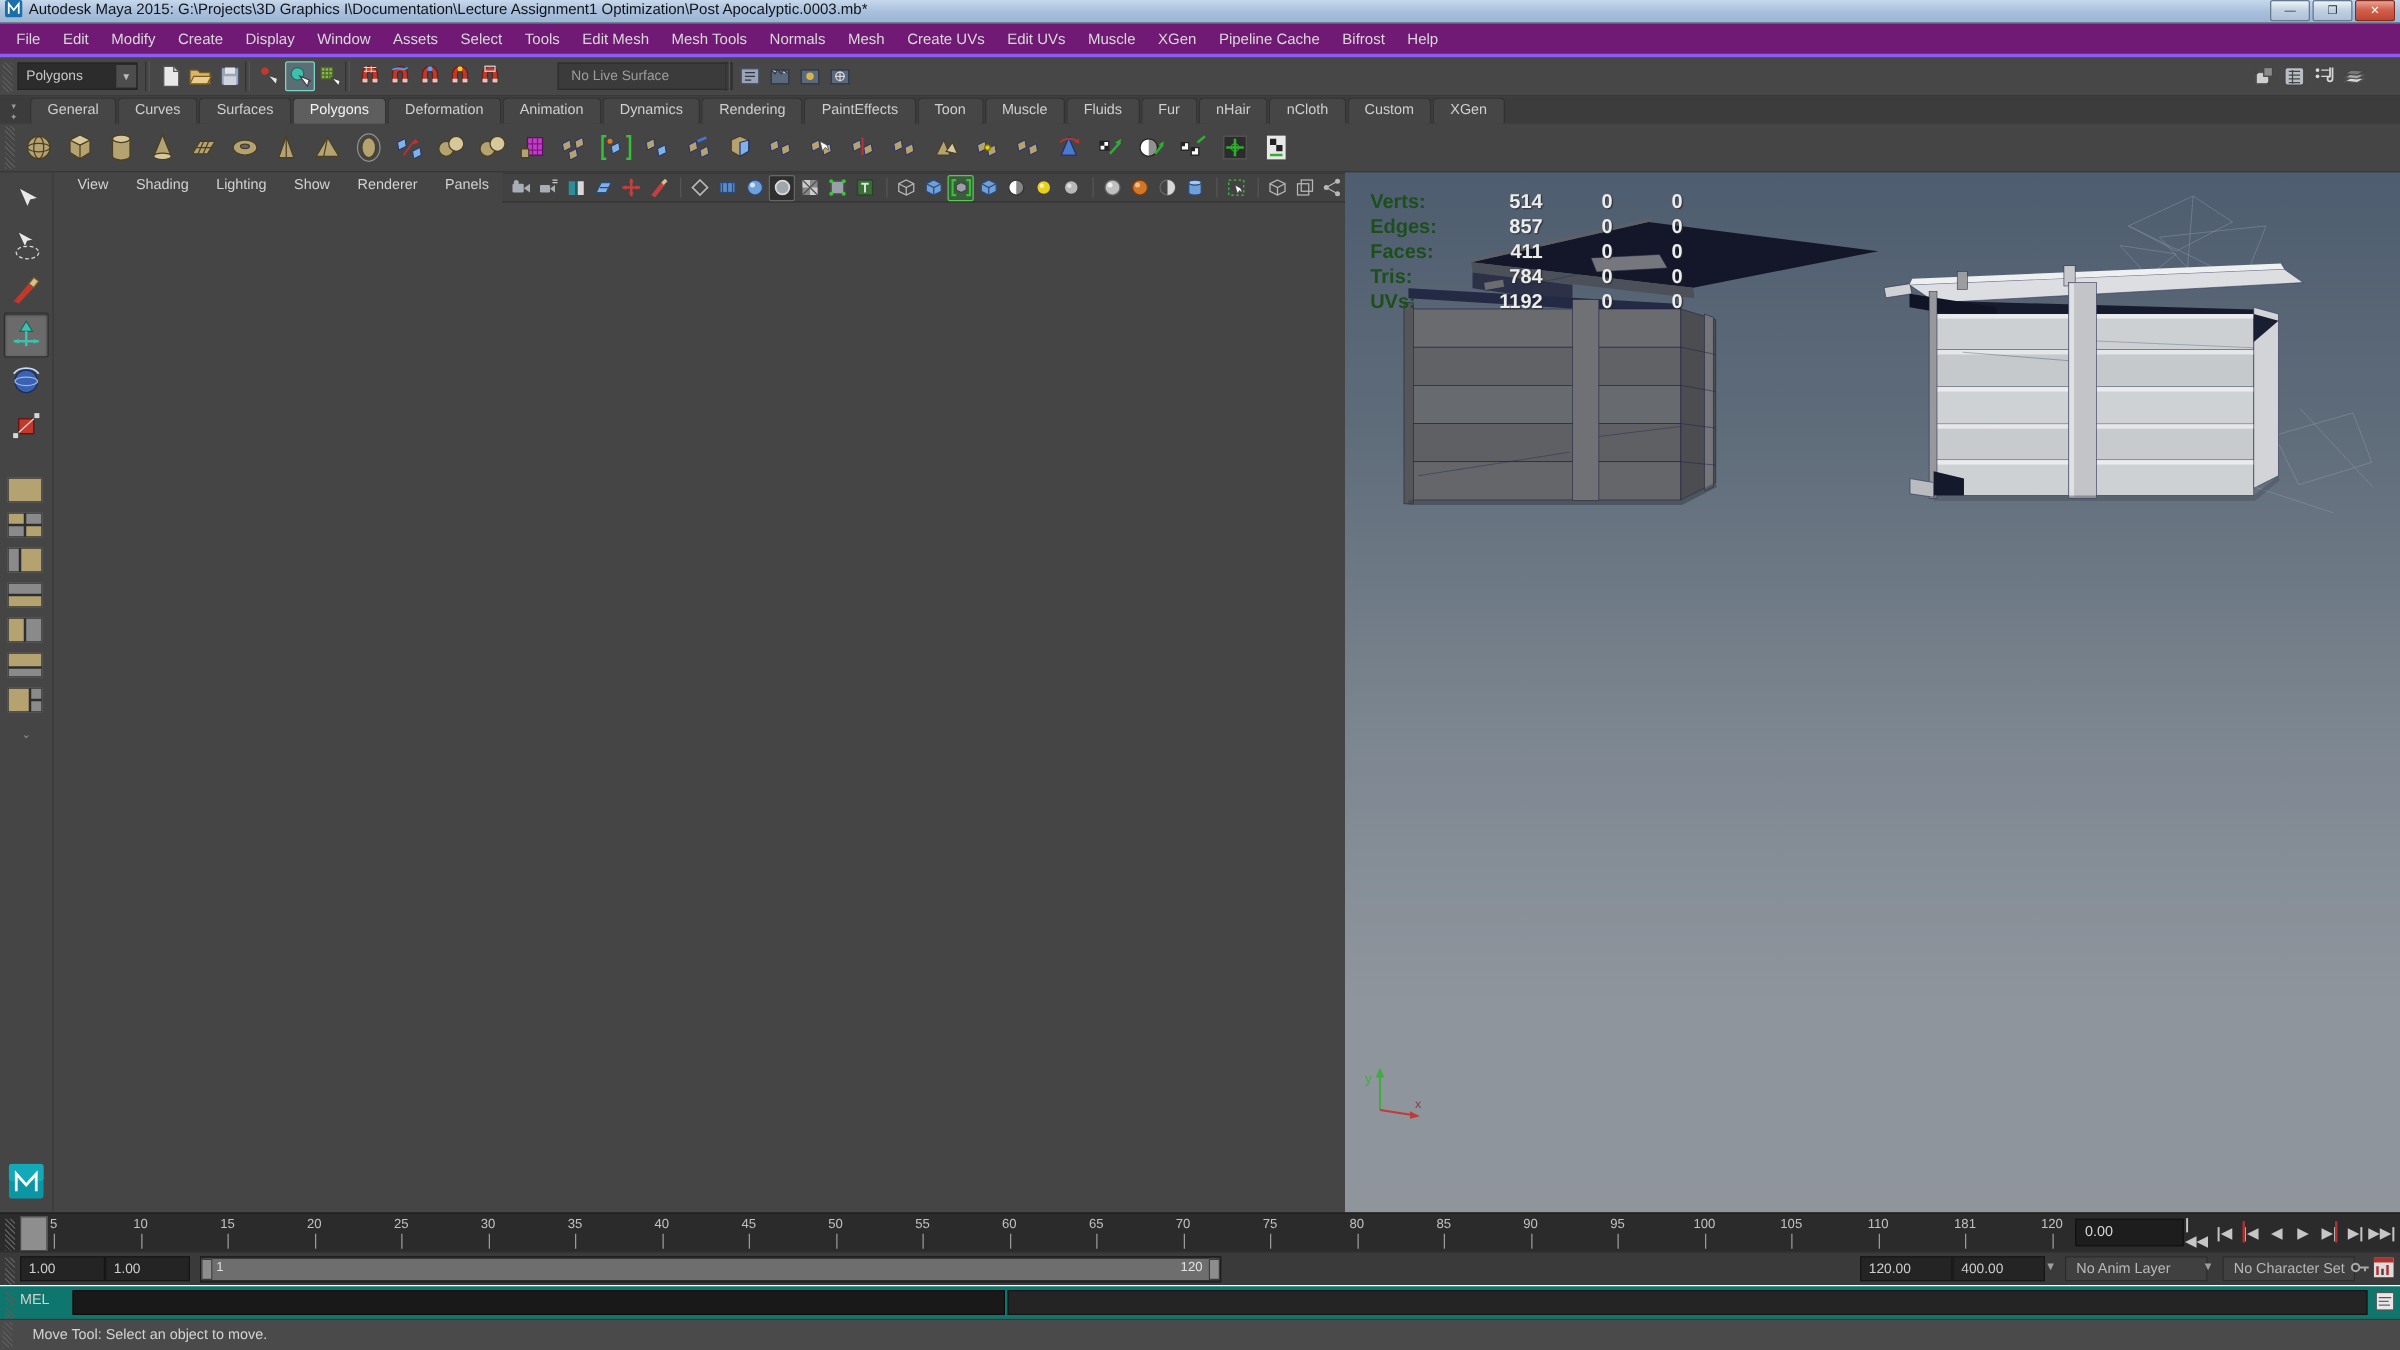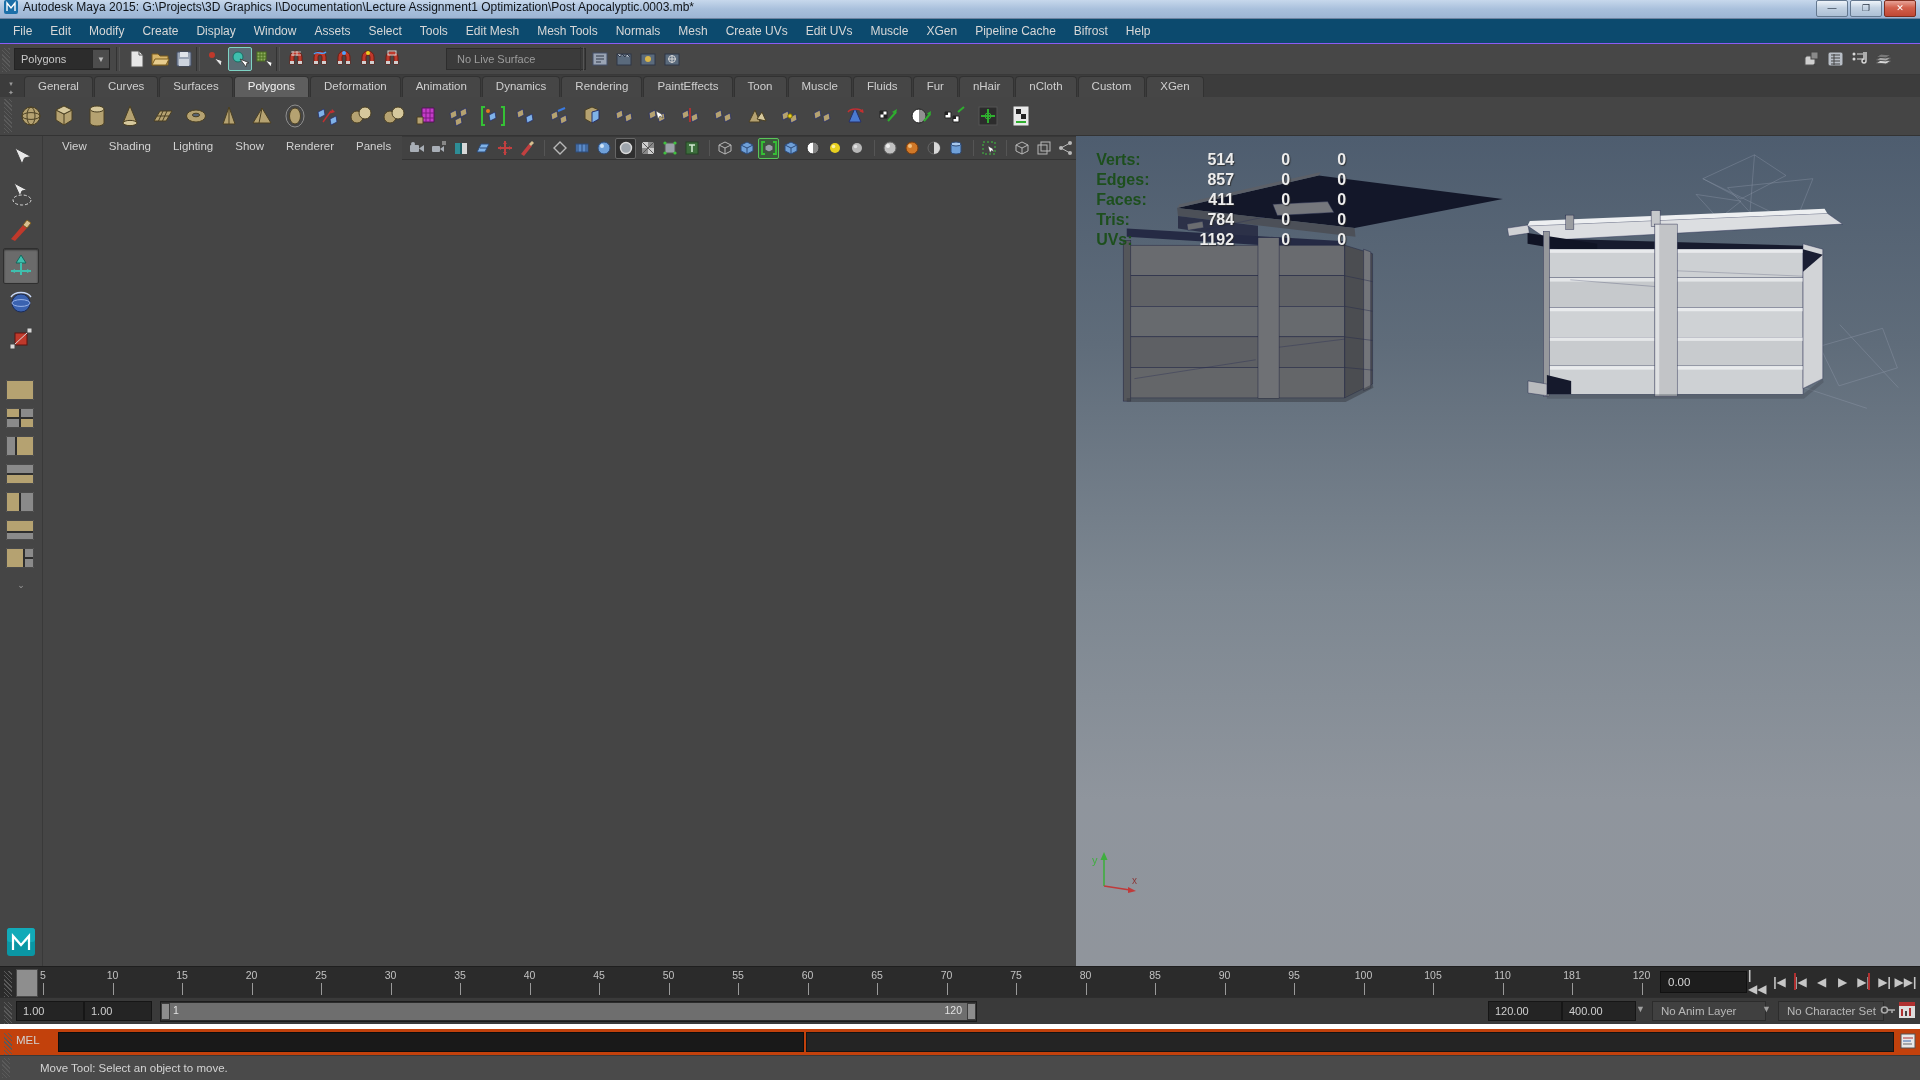--- a/index.html
+++ b/index.html
@@ -10,21 +10,21 @@
         background-image:repeating-linear-gradient(45deg,#5a5a5a 0 1px,transparent 1px 3px);}
   
   .titlebar{height:18px;flex:0 0 18px;display:flex;gap:5px;padding:0 4px;
             background:linear-gradient(#c7d8ec,#a9c0dc 50%,#9cb5d4);border-bottom:1px solid #6d83a0;}
   .titlebar .ttext{font-size:12px;color:#101418;white-space:nowrap;overflow:hidden;}
   .winbtns{margin-left:auto;display:flex;gap:2px;}
   .winbtn{width:30px;height:15px;border:1px solid #64788f;border-radius:2px;display:flex;align-items:center;justify-content:center;
           background:linear-gradient(#eef4fa,#c3d2e2 45%,#adc0d5);font-size:9px;color:#243140;line-height:1;}
   .winbtn.close{background:linear-gradient(#e8a397,#d2604c 45%,#bf4734);border-color:#7e2d1e;color:#fff;font-weight:bold;}
   
-  .menubar{height:24px;flex:0 0 24px;background:#0c4a6e;border-bottom:1px solid #8b5cf6;display:flex;padding:0 4px;}
+  .menubar{height:24px;flex:0 0 24px;background:#701a75;border-bottom:3px solid #8b5cf6;display:flex;padding:0 4px;}
   .mitem{padding:0 9px;font-size:12px;color:#d8d8d8;line-height:24px;cursor:default;}
   
   .statusline{height:30px;flex:0 0 30px;background:#474747;border-bottom:1px solid #393939;position:relative;}
   .sl-abs{position:absolute;top:5px;height:20px;display:flex;align-items:center;}
   .dropdown{background:#2c2c2c;border:1px solid #242424;color:#c9c9c9;font-size:11px;display:flex;align-items:center;width:94px;height:20px;}
   .dropdown .dtext{flex:1;padding-left:6px;}
   .dropdown .darrow{width:16px;height:18px;background:#4d4d4d;border-left:1px solid #2a2a2a;color:#bbb;font-size:8px;
                     display:flex;align-items:center;justify-content:center;}
   .sep{position:absolute;top:3px;height:24px;width:2px;border-left:1px solid #333;border-right:1px solid #555;}
   .sicon{width:22px;height:22px;display:flex;align-items:center;justify-content:center;border:1px solid transparent;border-radius:2px;}
@@ -83,28 +83,28 @@
   .rfield{position:absolute;top:3px;height:18px;background:#242424;border:1px solid #161616;color:#cfcfcf;font-size:11px;
           display:flex;align-items:center;padding-left:6px;}
   .rslider{position:absolute;left:160px;top:3px;width:815px;height:19px;background:#2c2c2c;border:1px solid #1c1c1c;}
   .rbar{position:absolute;left:3px;right:3px;top:1px;bottom:1px;background:#6e6e6e;}
   .rhandle{position:absolute;top:1px;bottom:1px;width:7px;background:#8d8d8d;border:1px solid #3c3c3c;}
   .rlab{position:absolute;top:2px;font-size:10.5px;color:#e2e2e2;}
   .caret{position:absolute;top:6px;font-size:9px;color:#9f9f9f;}
   .rtext{position:absolute;top:3px;height:18px;background:#404040;border:1px solid #2c2c2c;color:#b8b8b8;font-size:11.5px;
          display:flex;align-items:center;padding-left:8px;}
   
-  .cmdrow{height:26px;flex:0 0 26px;background:#c2410c;position:relative;border-top:5px solid #ffffff;}
+  .cmdrow{height:26px;flex:0 0 26px;background:#0f766e;position:relative;border-top:1px solid #ffffff;}
   .mel{position:absolute;left:16px;top:5px;font-size:11.5px;color:#d2d2d2;}
   .cmdinput{position:absolute;left:58px;top:3px;width:744px;height:18px;background:#191919;border:1px solid #0e0e0e;}
   .cmdout{position:absolute;left:806px;right:26px;top:3px;height:18px;background:#242424;border:1px solid #141414;}
   .scripticon{position:absolute;right:4px;top:4px;}
   
   .helprow{height:24px;flex:0 0 24px;background:#4a4a4a;border-top:1px solid #383838;display:flex;align-items:center;}
-  .helptext{font-size:11.5px;color:#d4d4d4;margin-left:28px;}
+  .helptext{font-size:11.5px;color:#d4d4d4;margin-left:14px;}
 </style>
 </head>
 <body>
 
 <div id="app">
 
   <div class="titlebar">
     <span>
       <svg width="14" height="14" viewBox="0 0 14 14">
           <rect width="14" height="14" rx="2" fill="#1b6fa8"></rect>

